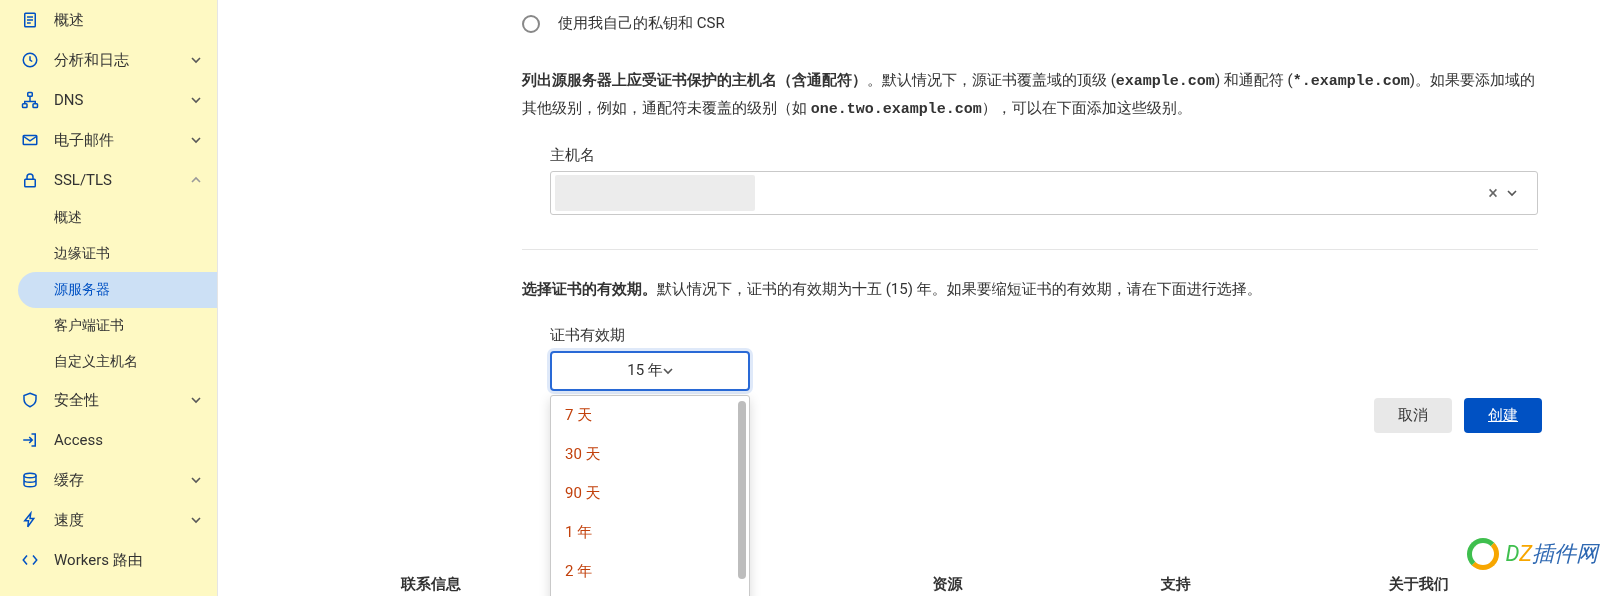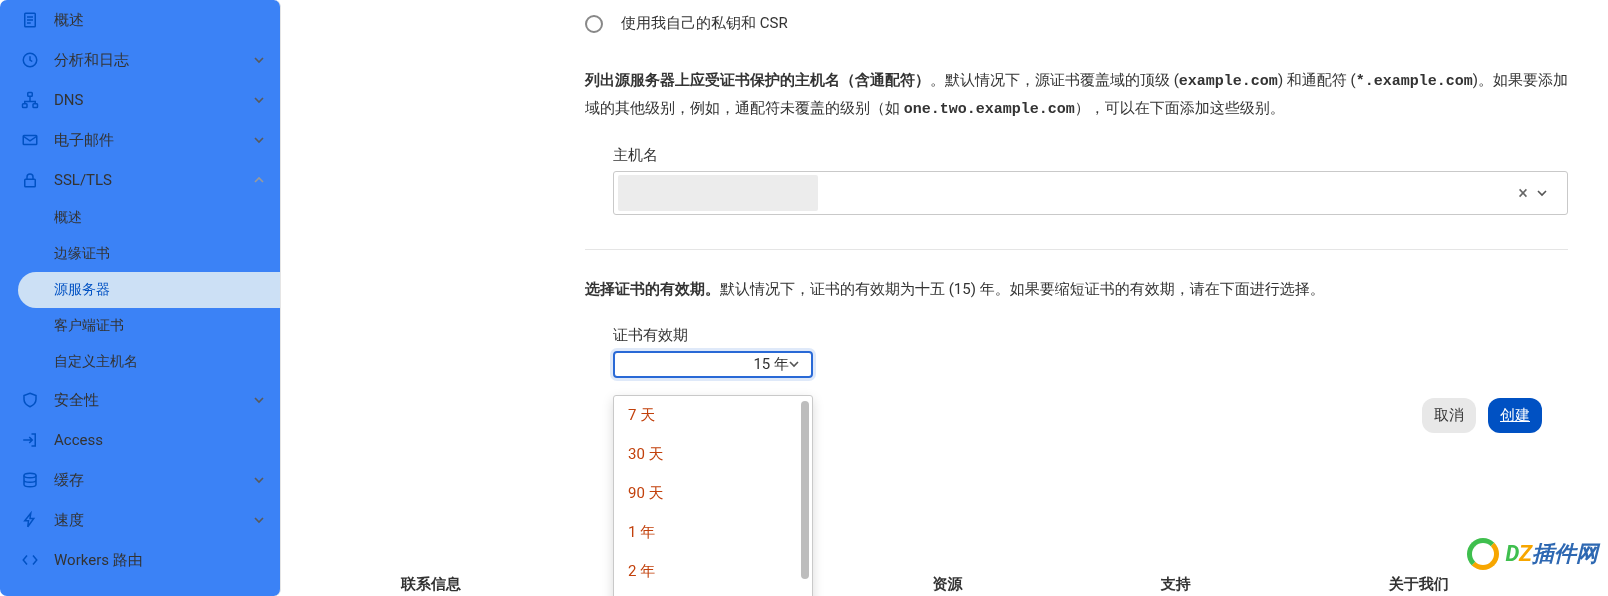--- a/index.html
+++ b/index.html
@@ -1,18 +1,18 @@
 <!DOCTYPE html>
 <html><head>
 <meta charset="utf-8">
 <style>
 * { margin: 0; padding: 0; box-sizing: border-box; }
 body { font-family: -apple-system, BlinkMacSystemFont, "Segoe UI", Roboto, "Helvetica Neue", Arial, sans-serif; color: #333; background: #fff; width: 1608px; height: 596px; overflow: hidden; position: relative; }
 .layout { display: flex; height: 100%; }
-.sidebar { width: 281px; flex-shrink: 0; border-right: 1px solid #e5e5e5; background: #3b82f6; overflow: hidden; border-radius: 7px; }
+.sidebar { width: 218px; flex-shrink: 0; border-right: 1px solid #e5e5e5; background: #fef9c3; overflow: hidden; }
 .nav-item { display: flex; align-items: center; padding: 10px 14px 10px 20px; cursor: pointer; color: #0051c3; font-size: 15px; }
 .nav-item .icon { width: 20px; height: 20px; display: flex; align-items: center; justify-content: center; margin-right: 14px; flex-shrink: 0; }
 .nav-item .label { flex: 1; color: #333; }
 .nav-item .chev { width: 14px; height: 14px; display: flex; align-items: center; justify-content: center; color: #595959; }
 .sub-item { padding: 9px 14px 9px 54px; cursor: pointer; color: #333; font-size: 14px; }
 .sub-item.active { background: #cce0f5; border-radius: 18px 0 0 18px; margin-left: 18px; padding-left: 36px; color: #0051c3; }
 .main { flex: 1; padding: 0 0 0 0; overflow: hidden; position: relative; }
 .content { padding: 14px 40px 0 304px; max-width: 1360px; }
 .radio-row { display: flex; align-items: center; margin-bottom: 34px; }
 .radio { width: 18px; height: 18px; border: 2px solid #888; border-radius: 50%; margin-right: 18px; flex-shrink: 0; }
@@ -20,33 +20,33 @@
 .section-desc { font-size: 15px; color: #333; line-height: 1.75; margin-bottom: 22px; }
 .section-desc b { font-weight: 700; font-family: Liberation Mono, monospace; }
 .field-label { font-size: 15px; color: #333; margin-left: 28px; margin-bottom: 6px; }
 .input-wrap { margin-left: 28px; border: 1px solid #c9c9c9; border-radius: 3px; height: 44px; display: flex; align-items: center; position: relative; }
 .tag-area { flex: 1; display: flex; align-items: center; gap: 10px; padding-left: 4px; height: 36px; }
 .blurred { background: #ececec; width: 200px; height: 36px; border-radius: 2px; }
 .clear-x { width: 28px; text-align: center; color: #666; font-size: 18px; cursor: pointer; }
 .drop-toggle { width: 30px; text-align: center; color: #555; }
 .divider { border: 0; border-top: 1px solid #e5e5e5; margin: 34px 0 26px 0; }
 .select-wrap { margin-left: 28px; position: relative; width: 200px; }
-.select-box { border: 2px solid #2969d6; border-radius: 4px; height: 27px; display: flex; align-items: center; padding: 0 12px; cursor: pointer; justify-content: flex-end; box-shadow: 0 0 0 3px rgba(41,105,214,0.15); }
+.select-box { border: 2px solid #2969d6; border-radius: 4px; height: 40px; display: flex; align-items: center; padding: 0 12px; cursor: pointer; justify-content: center; box-shadow: 0 0 0 3px rgba(41,105,214,0.15); }
 .select-value { font-size: 15px; color: #333; }
 .dropdown { position: absolute; top: 44px; left: 0; width: 200px; border: 1px solid #c9c9c9; border-radius: 3px; background: #fff; box-shadow: 0 4px 12px rgba(0,0,0,0.15); z-index: 10; }
 .dropdown-inner { position: relative; }
 .dd-item { padding: 10px 14px; font-size: 15px; color: #c2410c; cursor: pointer; }
 .dd-item.last { padding-bottom: 2px; color: #777; }
 .dd-scroll { position: absolute; right: 3px; top: 5px; width: 8px; height: 178px; background: #bdbdbd; border-radius: 4px; }
 .actions { position: absolute; right: 66px; top: 398px; display: flex; gap: 12px; }
-.btn { padding: 8px 12px; border-radius: 12px; font-size: 15px; cursor: pointer; border: none; }
+.btn { padding: 8px 24px; border-radius: 4px; font-size: 15px; cursor: pointer; border: none; }
 .btn-cancel { background: #e8e8e8; color: #333; }
 .btn-create { background: #0051c3; color: #fff; text-decoration: underline; }
 .footer-links { position: absolute; bottom: 2px; left: 246px; right: 4px; display: flex; justify-content: space-around; padding: 0 56px; font-weight: 700; font-size: 15px; color: #333; }
-.watermark { position: absolute; right: 10px; bottom: 26px; display: flex; align-items: center; gap: 6px; font-weight: 700; }
+.watermark { position: absolute; right: 10px; bottom: 26px; display: flex; align-items: center; gap: 6px; font-weight: 400; }
 .watermark .c-ring { width: 32px; height: 32px; border: 5px solid #3fbf4e; border-radius: 50%; border-right-color: #f7a600; border-bottom-color: #f7a600; position: relative; }
 .watermark .txt-main { font-size: 22px; font-style: italic; }
 .watermark .txt-main .d { color: #3fbf4e; }
 .watermark .txt-main .z { color: #f7a600; }
 .watermark .txt-main .rest { color: #2e68b2; }
 svg { display: block; }
 </style>
 </head>
 <body>
 

